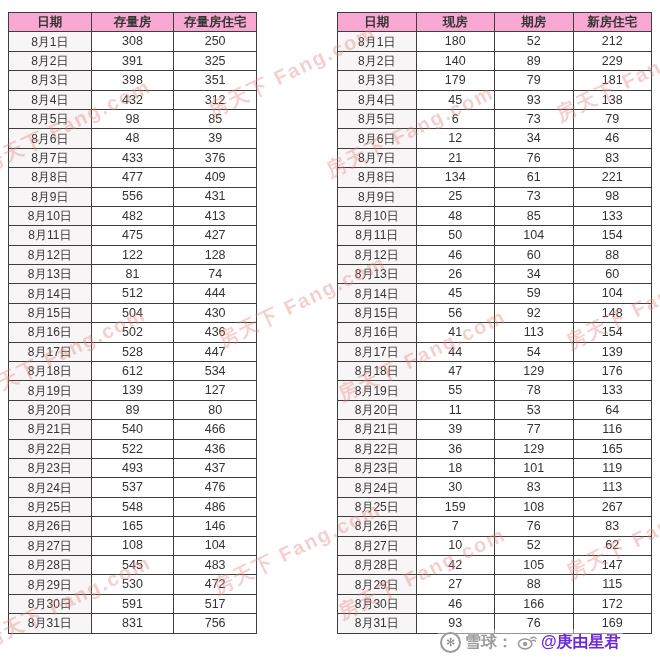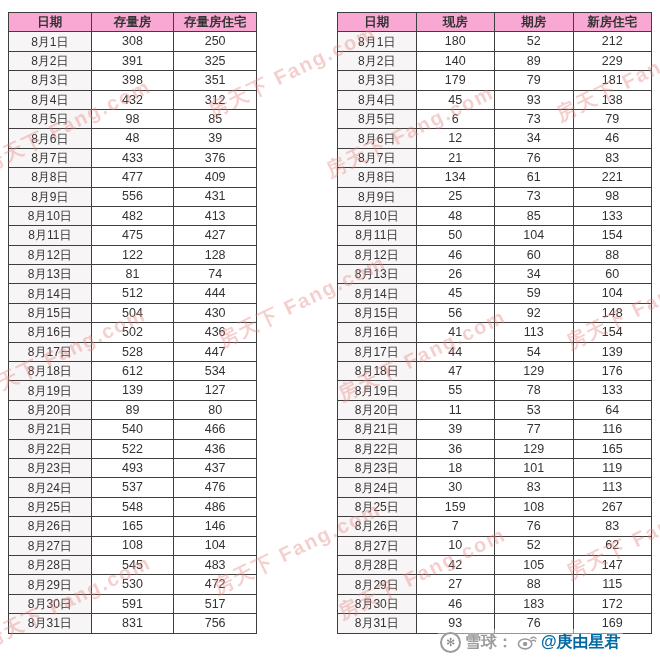--- a/index.html
+++ b/index.html
@@ -57,21 +57,21 @@
     text-shadow:0 0 2px #ffffff;
     pointer-events:none;
     padding:0 2px;
   }
   .xq-circle{
     display:inline-flex;align-items:center;justify-content:center;
     width:17px;height:17px;border:2px solid #9b9b9b;border-radius:50%;
     font-size:11px;line-height:1;color:#8a8a8a;flex:0 0 auto;
   }
   .weibo-icon{color:#9b9b9b;flex:0 0 auto;display:inline-flex;}
-  .wm-handle{color:#0369a1;}
+  .wm-handle{color:#6d28d9;}
 </style>
 </head>
 <body>
 
 <table class="data-table" id="left-table">
   <thead>
       <tr>
         <th>日期</th>
         <th>存量房</th>
         <th>存量房住宅</th>
@@ -416,21 +416,21 @@
       </tr>
       <tr>
         <td class="date-cell">8月29日</td>
         <td class="num-cell">27</td>
         <td class="num-cell">88</td>
         <td class="num-cell">115</td>
       </tr>
       <tr>
         <td class="date-cell">8月30日</td>
         <td class="num-cell">46</td>
-        <td class="num-cell">183</td>
+        <td class="num-cell">166</td>
         <td class="num-cell">172</td>
       </tr>
       <tr>
         <td class="date-cell">8月31日</td>
         <td class="num-cell">93</td>
         <td class="num-cell">76</td>
         <td class="num-cell">169</td>
       </tr>
     </tbody>
 </table>

